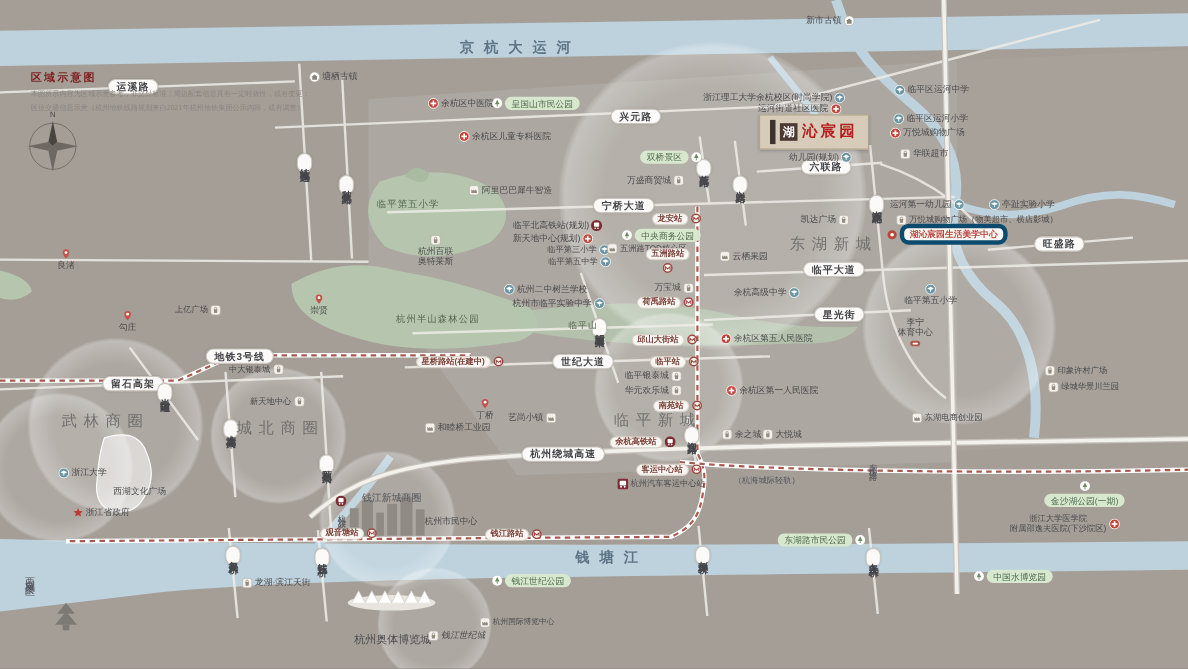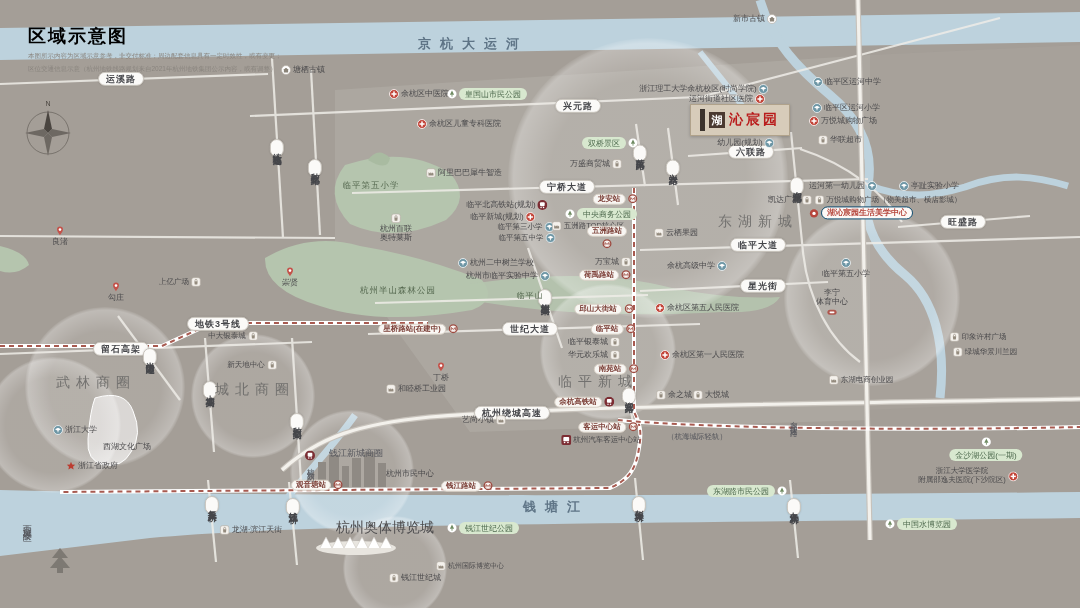--- a/index.html
+++ b/index.html
@@ -16,24 +16,24 @@
   .t-road .txt,.t-roadv .txt{background:#fbfaf8;border:1px solid #c9c4bc;border-radius:9px;
     padding:1px 7px;color:#45464a;font-size:9px;font-weight:bold;letter-spacing:1px;box-shadow:0 0 2px rgba(0,0,0,.15);}
   .t-roadv .txt{padding:6px 1px;}
   .t-sta .txt{background:rgba(252,250,247,.95);border:1px solid #d8d0c6;border-radius:7px;
     padding:0 4px;color:#7c4038;font-size:7.5px;font-weight:bold;}
   .t-gp .txt{background:#d8e8cf;border-radius:8px;padding:1.5px 6px;color:#4e6a4e;font-size:8px;}
   .t-gt{color:#55684f;font-size:8.5px;letter-spacing:1px;}
   .t-area{font-size:14px;color:#6f6e6c;letter-spacing:6px;font-weight:normal;opacity:.95;}
   .t-water{font-size:13px;color:#5e7486;letter-spacing:9px;font-weight:bold;}
   .t-note{font-size:7.5px;color:#55565c;}
-  .t-center .txt{background:#fdf9f6;border:1px solid #0c4a6e;border-radius:8px;padding:1px 5px;
+  .t-center .txt{background:#fdf9f6;border:4px solid #0c4a6e;border-radius:8px;padding:1px 5px;
     color:#b6463c;font-size:8px;font-weight:bold;}
   #legend{position:absolute;left:28px;top:24px;z-index:4;}
-  #legend .ttl{font-size:18px;font-weight:bold;color:#000000;letter-spacing:2px;}
+  #legend .ttl{font-size:10px;font-weight:bold;color:#7f1d1d;letter-spacing:2px;margin-top:40px;}
   #legend .dsc{font-size:6.5px;color:#8a857f;margin-top:3px;width:330px;line-height:1.5;}
   #logo{position:absolute;left:690px;top:104px;z-index:4;display:flex;align-items:center;gap:4px;
     background:#d7ccba;border:1px solid #b0a28b;padding:4px 9px;box-shadow:0 1px 3px rgba(0,0,0,.2);}
   #logo .bar{width:5px;height:22px;background:#3c342e;}
   #logo .hu{width:16px;height:16px;background:#4a3a31;color:#fff;font-size:11px;font-weight:bold;
     display:flex;align-items:center;justify-content:center;}
   #logo .rest{color:#b91c1c;font-size:14px;font-weight:bold;letter-spacing:3px;}
   #watermark{position:absolute;left:4px;top:572px;z-index:6;font-size:23px;font-weight:bold;color:#0d0d0d;
     text-shadow:1px 1px 0 #fff,-1px -1px 0 #fff,1px -1px 0 #fff,-1px 1px 0 #fff;letter-spacing:1px;}
 </style>
@@ -263,21 +263,21 @@
       <div class="lbl t-sta" style="left: 418px; top: 329px;"><span class="txt">星桥路站(在建中)</span><span class="ic"><svg viewBox="0 0 12 12">
             <circle cx="6" cy="6" r="4.6" fill="#f8f4f1" stroke="#9c4a40" stroke-width="1.6"></circle>
             <path d="M3.5 8V4.6L6 6.8 8.5 4.6V8" fill="none" stroke="#9c4a40" stroke-width="1.1"></path>
           </svg></span></div>
       <div class="lbl" style="left: 507px; top: 205px;"><span class="txt">临平北高铁站(规划)</span><span class="ic"><svg viewBox="0 0 12 12">
             <circle cx="6" cy="6" r="6" fill="#7c2d33"></circle>
             <rect x="3.2" y="2.8" width="5.6" height="4.6" rx="1" fill="#fff"></rect>
             <circle cx="4.5" cy="9" r="0.9" fill="#fff"></circle>
             <circle cx="7.5" cy="9" r="0.9" fill="#fff"></circle>
           </svg></span></div>
-      <div class="lbl" style="left: 503px; top: 217px;"><span class="txt">临平新城(规划)</span><span class="ic"><svg viewBox="0 0 12 12">
+      <div class="lbl" style="left: 503px; top: 217px;"><span class="txt">新天地中心(规划)</span><span class="ic"><svg viewBox="0 0 12 12">
             <circle cx="6" cy="6" r="5.4" fill="#c24438" stroke="#fff" stroke-width="1"></circle>
             <rect x="5.1" y="2.9" width="1.8" height="6.2" fill="#fff"></rect>
             <rect x="2.9" y="5.1" width="6.2" height="1.8" fill="#fff"></rect>
           </svg></span></div>
       <div class="lbl" style="left: 526px; top: 227px; font-size: 7.5px;"><span class="txt">临平第三小学</span><span class="ic"><svg viewBox="0 0 12 12">
             <circle cx="6" cy="6" r="5.4" fill="#6d96a5" stroke="#fff" stroke-width="0.9"></circle>
             <path d="M2.4 5.2l3.6-1.9 3.6 1.9-3.6 1.9z" fill="#fff"></path>
             <rect x="5.5" y="6.7" width="1" height="2.1" fill="#fff"></rect>
           </svg></span></div>
       <div class="lbl" style="left: 527px; top: 238px; font-size: 7.5px;"><span class="txt">临平第五中学</span><span class="ic"><svg viewBox="0 0 12 12">
@@ -306,21 +306,21 @@
           </svg></span></div>
       <div class="lbl" style="left: 676px; top: 233px;"><span class="ic"><svg viewBox="0 0 12 12">
             <rect x="0.8" y="0.8" width="10.4" height="10.4" rx="2.6" fill="#f4f1ec" stroke="#b5aea4" stroke-width="0.8"></rect>
             <path d="M3 9V5l2 1.5V5l2 1.5V5l2 1.5V9z" fill="#948b7e"></path>
           </svg></span><span class="txt">云栖果园</span></div>
       <div class="lbl" style="left: 613px; top: 262px;"><span class="txt">万宝城</span><span class="ic"><svg viewBox="0 0 12 12">
             <rect x="0.8" y="0.8" width="10.4" height="10.4" rx="2.6" fill="#f4f1ec" stroke="#b5aea4" stroke-width="0.8"></rect>
             <path d="M4 5h4l-0.4 4H4.4z" fill="#948b7e"></path>
             <path d="M4.8 5V4a1.2 1.2 0 012.4 0v1" fill="none" stroke="#948b7e" stroke-width="0.8"></path>
           </svg></span></div>
-      <div class="lbl" style="left: 790px; top: 200px; text-align: center;"><span class="txt">凯达广场</span><span class="ic"><svg viewBox="0 0 12 12">
+      <div class="lbl" style="left: 750px; top: 200px; text-align: center;"><span class="txt">凯达广场</span><span class="ic"><svg viewBox="0 0 12 12">
             <rect x="0.8" y="0.8" width="10.4" height="10.4" rx="2.6" fill="#f4f1ec" stroke="#b5aea4" stroke-width="0.8"></rect>
             <path d="M4 5h4l-0.4 4H4.4z" fill="#948b7e"></path>
             <path d="M4.8 5V4a1.2 1.2 0 012.4 0v1" fill="none" stroke="#948b7e" stroke-width="0.8"></path>
           </svg></span></div>
       <div class="lbl" style="left: 697px; top: 266px;"><span class="txt">余杭高级中学</span><span class="ic"><svg viewBox="0 0 12 12">
             <circle cx="6" cy="6" r="5.4" fill="#6d96a5" stroke="#fff" stroke-width="0.9"></circle>
             <path d="M2.4 5.2l3.6-1.9 3.6 1.9-3.6 1.9z" fill="#fff"></path>
             <rect x="5.5" y="6.7" width="1" height="2.1" fill="#fff"></rect>
           </svg></span></div>
       <div class="lbl" style="left: 697px; top: 308px;"><span class="ic"><svg viewBox="0 0 12 12">
@@ -350,21 +350,21 @@
           </svg></span><span class="txt">余之城</span></div>
       <div class="lbl" style="left: 711px; top: 395px;"><span class="ic"><svg viewBox="0 0 12 12">
             <rect x="0.8" y="0.8" width="10.4" height="10.4" rx="2.6" fill="#f4f1ec" stroke="#b5aea4" stroke-width="0.8"></rect>
             <path d="M4 5h4l-0.4 4H4.4z" fill="#948b7e"></path>
             <path d="M4.8 5V4a1.2 1.2 0 012.4 0v1" fill="none" stroke="#948b7e" stroke-width="0.8"></path>
           </svg></span><span class="txt">大悦城</span></div>
       <div class="lbl" style="left: 416px; top: 389px;"><span class="ic"><svg viewBox="0 0 12 12">
             <rect x="0.8" y="0.8" width="10.4" height="10.4" rx="2.6" fill="#f4f1ec" stroke="#b5aea4" stroke-width="0.8"></rect>
             <path d="M3 9V5l2 1.5V5l2 1.5V5l2 1.5V9z" fill="#948b7e"></path>
           </svg></span><span class="txt">和睦桥工业园</span></div>
-      <div class="lbl" style="left: 484px; top: 380px; margin-top: 40px;"><span class="txt">艺尚小镇</span><span class="ic"><svg viewBox="0 0 12 12">
+      <div class="lbl" style="left: 484px; top: 380px;"><span class="txt">艺尚小镇</span><span class="ic"><svg viewBox="0 0 12 12">
             <rect x="0.8" y="0.8" width="10.4" height="10.4" rx="2.6" fill="#f4f1ec" stroke="#b5aea4" stroke-width="0.8"></rect>
             <path d="M3 9V5l2 1.5V5l2 1.5V5l2 1.5V9z" fill="#948b7e"></path>
           </svg></span></div>
       <div class="lbl" style="left: 704px; top: 89px;"><span class="txt">浙江理工大学余杭校区(时尚学院)</span><span class="ic"><svg viewBox="0 0 12 12">
             <circle cx="6" cy="6" r="5.4" fill="#6d96a5" stroke="#fff" stroke-width="0.9"></circle>
             <path d="M2.4 5.2l3.6-1.9 3.6 1.9-3.6 1.9z" fill="#fff"></path>
             <rect x="5.5" y="6.7" width="1" height="2.1" fill="#fff"></rect>
           </svg></span></div>
       <div class="lbl" style="left: 727px; top: 99px;"><span class="txt">运河街道社区医院</span><span class="ic"><svg viewBox="0 0 12 12">
             <circle cx="6" cy="6" r="5.4" fill="#c24438" stroke="#fff" stroke-width="1"></circle>
@@ -492,22 +492,22 @@
             <rect x="3.2" y="2.8" width="5.6" height="4.6" rx="1" fill="#fff"></rect>
             <circle cx="4.5" cy="9" r="0.9" fill="#fff"></circle>
             <circle cx="7.5" cy="9" r="0.9" fill="#fff"></circle>
           </svg></span></div>
       <div class="lbl t-note vert col" style="left: 310px; top: 460px;"><span class="ic"><svg viewBox="0 0 12 12">
             <circle cx="6" cy="6" r="6" fill="#7c2d33"></circle>
             <rect x="3.2" y="2.8" width="5.6" height="4.6" rx="1" fill="#fff"></rect>
             <circle cx="4.5" cy="9" r="0.9" fill="#fff"></circle>
             <circle cx="7.5" cy="9" r="0.9" fill="#fff"></circle>
           </svg></span><span class="txt">杭州东站</span></div>
-      <div class="lbl" style="left: 357px; top: 527px; font-size: 14px; margin-left: 28px;"><span class="txt">杭州奥体博览城</span></div>
-      <div class="lbl" style="left: 415px; top: 578px; font-size: 8px;"><span class="ic"><svg viewBox="0 0 12 12">
+      <div class="lbl" style="left: 357px; top: 582px; font-size: 10px;"><span class="txt">杭州奥体博览城</span></div>
+      <div class="lbl" style="left: 415px; top: 578px; font-size: 8px; font-style: italic;"><span class="ic"><svg viewBox="0 0 12 12">
             <rect x="0.8" y="0.8" width="10.4" height="10.4" rx="2.6" fill="#f4f1ec" stroke="#b5aea4" stroke-width="0.8"></rect>
             <path d="M4 5h4l-0.4 4H4.4z" fill="#948b7e"></path>
             <path d="M4.8 5V4a1.2 1.2 0 012.4 0v1" fill="none" stroke="#948b7e" stroke-width="0.8"></path>
           </svg></span><span class="txt">钱江世纪城</span></div>
       <div class="lbl" style="left: 470px; top: 566px; font-size: 7px;"><span class="ic"><svg viewBox="0 0 12 12">
             <rect x="0.8" y="0.8" width="10.4" height="10.4" rx="2.6" fill="#f4f1ec" stroke="#b5aea4" stroke-width="0.8"></rect>
             <path d="M3 9V5l2 1.5V5l2 1.5V5l2 1.5V9z" fill="#948b7e"></path>
           </svg></span><span class="txt">杭州国际博览中心</span></div>
       <div class="lbl t-gp" style="left: 483px; top: 528px;"><span class="ic"><svg viewBox="0 0 12 12">
             <circle cx="6" cy="6" r="5.4" fill="#fff"></circle>

